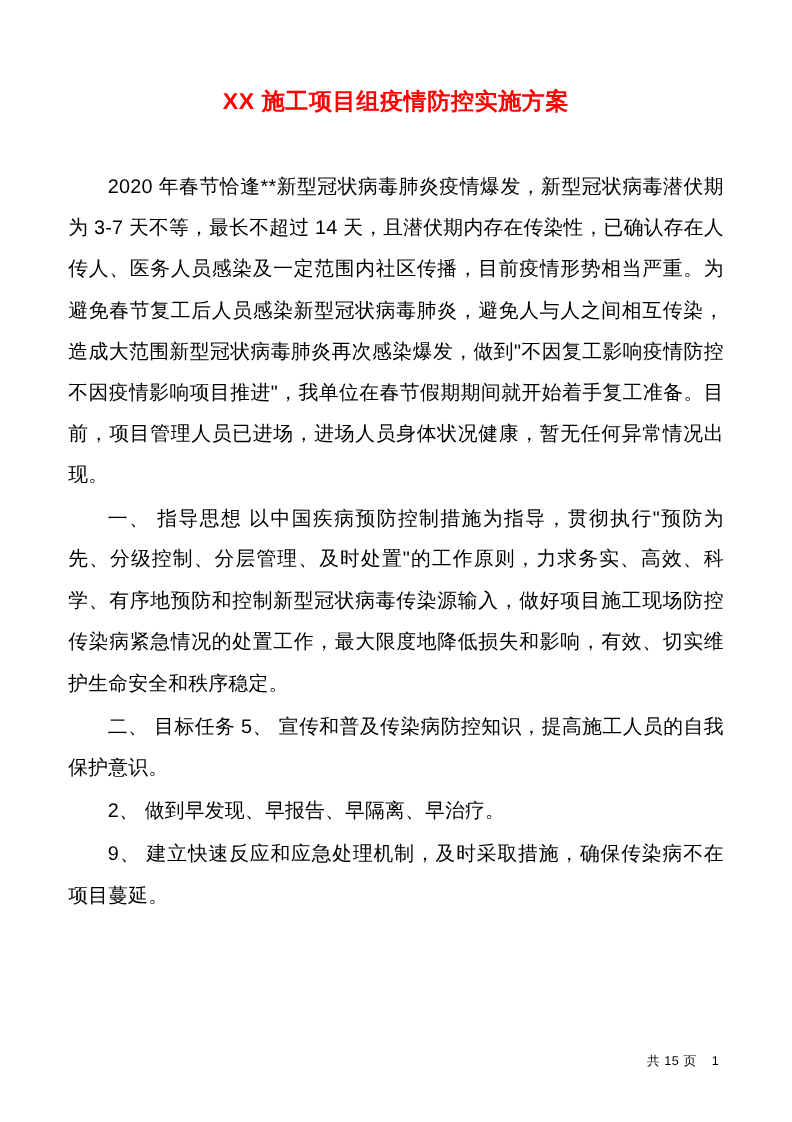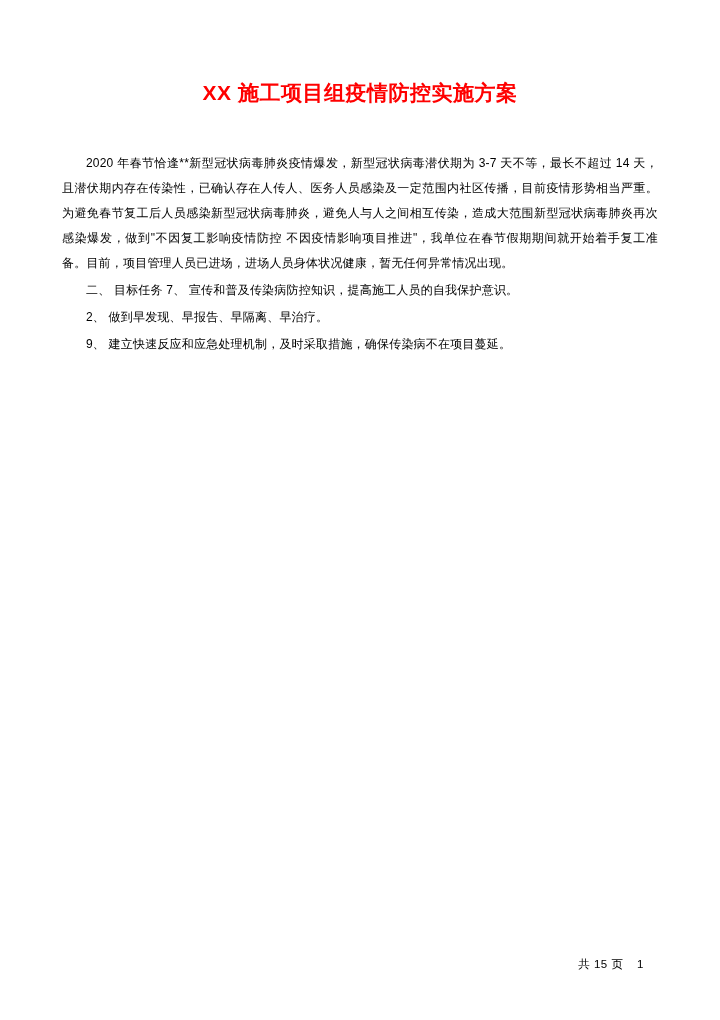--- a/index.html
+++ b/index.html
@@ -26,50 +26,51 @@
   .doc-title {
     color: #ff0000;
     font-weight: bold;
     font-size: 21px;
     text-align: center;
     letter-spacing: 0.5px;
     margin: 0 0 44px 0;
     line-height: 1.4;
   }
   .para {
-    font-size: 12px;
+    font-size: 18px;
     line-height: 2.08;
     text-align: justify;
     text-justify: inter-ideograph;
     margin: 0 0 2px 0;
     text-indent: 2em;
     letter-spacing: 0.2px;
     word-break: break-all;
   }
   .footer {
     position: absolute;
-    right: 76px;
+    right: 66px;
     bottom: 48px;
     font-size: 11.5px;
     color: #000000;
     letter-spacing: 0.5px;
   }
   .footer .pagenum {
     margin-left: 10px;
   }
 </style>
 </head>
 <body>
 
 <div class="page">
 
   <h1 class="doc-title">XX 施工项目组疫情防控实施方案</h1>
 
   <p class="para">2020 年春节恰逢**新型冠状病毒肺炎疫情爆发，新型冠状病毒潜伏期为 3-7 天不等，最长不超过 14 天，且潜伏期内存在传染性，已确认存在人传人、医务人员感染及一定范围内社区传播，目前疫情形势相当严重。为避免春节复工后人员感染新型冠状病毒肺炎，避免人与人之间相互传染，造成大范围新型冠状病毒肺炎再次感染爆发，做到"不因复工影响疫情防控 不因疫情影响项目推进"，我单位在春节假期期间就开始着手复工准备。目前，项目管理人员已进场，进场人员身体状况健康，暂无任何异常情况出现。</p>
-  <p class="para">二、 目标任务 7、 宣传和普及传染病防控知识，提高施工人员的自我保护意识。</p>
+  <p class="para">一、 指导思想 以中国疾病预防控制措施为指导，贯彻执行"预防为先、分级控制、分层管理、及时处置"的工作原则，力求务实、高效、科学、有序地预防和控制新型冠状病毒传染源输入，做好项目施工现场防控传染病紧急情况的处置工作，最大限度地降低损失和影响，有效、切实维护生命安全和秩序稳定。</p>
+  <p class="para">二、 目标任务 5、 宣传和普及传染病防控知识，提高施工人员的自我保护意识。</p>
   <p class="para">2、 做到早发现、早报告、早隔离、早治疗。</p>
   <p class="para">9、 建立快速反应和应急处理机制，及时采取措施，确保传染病不在项目蔓延。</p>
 
   <div class="footer">
     <span>共 15 页</span>
     <span class="pagenum">1</span>
   </div>
 
 </div>
 

